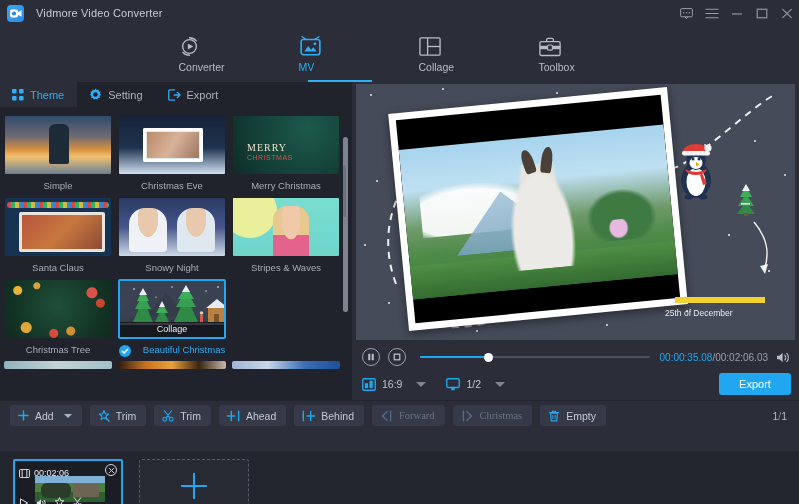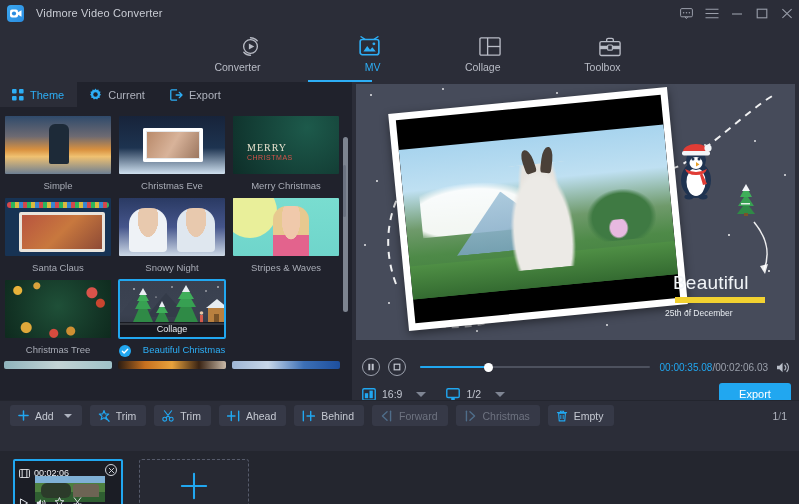--- a/index.html
+++ b/index.html
@@ -45,21 +45,21 @@
 
   
   .topnav {
     position: absolute; left: 0; top: 26px; width: 799px; height: 56px;
     background: #2b2d38;
     display: flex; align-items: center; justify-content: center;
     gap: 38px;
   }
   .nav-item {
     width: 82px; height: 54px;
-    display: flex; flex-direction: column; align-items: flex-end; justify-content: center;
+    display: flex; flex-direction: column; align-items: flex-start; justify-content: center;
     position: relative;
     color: #b9bcc6; font-size: 10.5px;
   }
   .nav-item .nav-ico { height: 23px; display:flex; align-items:center; justify-content:center; margin-bottom: 3px; }
   .nav-item .nav-lbl { line-height: 12px; }
   .nav-item.active { color: #2daef5; }
   .nav-item.active::after {
     content: ""; position: absolute; left: 9px; right: 9px; bottom: -1px;
     height: 2px; background: #2daef5;
   }
@@ -237,21 +237,21 @@
   .mini-xtree { position: absolute; right: 36px; top: 98px; width: 26px; height: 34px; }
   .beautiful-text {
     position: absolute; right: 30px; top: 188px; width: 92px;
     color: #f2f5f8; font-size: 19px; letter-spacing: .2px; line-height: 22px;
   }
   .yellow-bar { position: absolute; right: 30px; top: 213px; width: 90px; height: 6px; background: #f2d231; }
   .date-text { position: absolute; right: 30px; top: 224px; width: 100px; color: #e9edf2; font-size: 8.5px; }
 
   
   .playbar {
-    position: absolute; left: 0; top: 268px; width: 447px; height: 60px;
+    position: absolute; left: 0; top: 258px; width: 447px; height: 60px;
     background: #2b2d38;
   }
   .pb-row1 { position: absolute; left: 10px; top: 5px; right: 8px; height: 24px; display: flex; align-items: center; }
   .ctrl-btn {
     width: 18px; height: 18px; border-radius: 50%; border: 1.3px solid #9ea3af;
     display: flex; align-items: center; justify-content: center;
     margin-right: 8px; color: #c2c6d0; flex: 0 0 auto;
   }
   .seek { position: relative; flex: 1; height: 16px; margin: 0 10px 0 6px; display: flex; align-items: center; }
   .seek-track { position: absolute; left: 0; right: 0; height: 2px; background: #4d515e; border-radius: 1px; }
@@ -279,21 +279,21 @@
     background: #2b2d38;
     display: flex; align-items: center; padding-left: 10px; gap: 8px;
     border-top: 1px solid #23252e;
   }
   .tool-btn {
     height: 21px; border-radius: 3px; background: #363947;
     display: flex; align-items: center; gap: 6px; padding: 0 10px 0 8px;
     font-size: 10.5px; color: #c5c9d2;
   }
   .tool-btn .tb-ico { color: #21a7f0; display: flex; align-items: center; }
-  .tool-btn.disabled { color: #6e7380; }
+  .tool-btn.disabled { color: #6e7380; font-family: Liberation Serif, serif; }
   .tool-btn.disabled .tb-ico { color: #4f6d8a; }
   .page-ind { margin-left: auto; margin-right: 12px; font-size: 10.5px; color: #b4b8c2; }
   .page-ind .sep { color: #8a8f9b; }
 
   
   .timeline {
     position: absolute; left: 0; top: 451px; width: 799px; height: 74px;
     background: #24262f;
     display: flex; align-items: center; padding-left: 13px; gap: 16px;
   }
@@ -430,21 +430,21 @@
         </span>
         <span>Theme</span>
       </div>
       <div class="subtab">
         <span class="st-ico">
           <svg width="13" height="13" viewBox="0 0 14 14">
             <path d="M7 0.6 l1.2 1.5 1.9 -.5 .5 1.9 1.9 .6 -.8 1.8 1.2 1.5 -1.5 1.2 .3 1.9 -1.9 .3 -1 1.7 -1.8 -.8 -1.8 .8 -1 -1.7 -1.9 -.3 .3 -1.9 -1.5 -1.2 1.2 -1.5 -.8 -1.8 1.9 -.6 .5 -1.9 1.9 .5z" fill="#2daef5"></path>
             <circle cx="7" cy="7" r="2.4" fill="#20222c"></circle>
           </svg>
         </span>
-        <span>Current</span>
+        <span>Setting</span>
       </div>
       <div class="subtab">
         <span class="st-ico">
           <svg width="13" height="12" viewBox="0 0 14 13">
             <path d="M7.6 1 H1.6 a.8 .8 0 0 0 -.8 .8 v9.4 a.8 .8 0 0 0 .8 .8 h6" fill="none" stroke="#2daef5" stroke-width="1.4"></path>
             <path d="M6.6 6.5 H13 M10 3.6 L13 6.5 L10 9.4" fill="none" stroke="#2daef5" stroke-width="1.4" stroke-linecap="round" stroke-linejoin="round"></path>
           </svg>
         </span>
         <span>Export</span>
       </div>
@@ -633,21 +633,20 @@
         <svg width="26" height="34" viewBox="0 0 26 34">
           <polygon points="13,20 22,32 4,32" fill="#2f8a46"></polygon>
           <polygon points="13,12 21,24 5,24" fill="#37a052"></polygon>
           <polygon points="13,4 19,15 7,15" fill="#3fae5a"></polygon>
           <polygon points="13,2 17,9 9,9" fill="#f2f5f8"></polygon>
           <rect x="11" y="31" width="4" height="3" fill="#7a5328"></rect>
           <rect x="8" y="21" width="9" height="1.5" fill="#ffffff" opacity=".85"></rect>
         </svg>
       </div>
 
-      <div class="beautiful-text">Beautiful</div>
       <div class="yellow-bar"></div>
       <div class="date-text">25th of December</div>
     </div>
 
     <div class="playbar">
       <div class="pb-row1">
         <div class="ctrl-btn">
           <svg width="8" height="8" viewBox="0 0 8 8">
               <rect x="1.3" y="0.8" width="2" height="6.4" fill="#c2c6d0"></rect>
               <rect x="4.7" y="0.8" width="2" height="6.4" fill="#c2c6d0"></rect>

